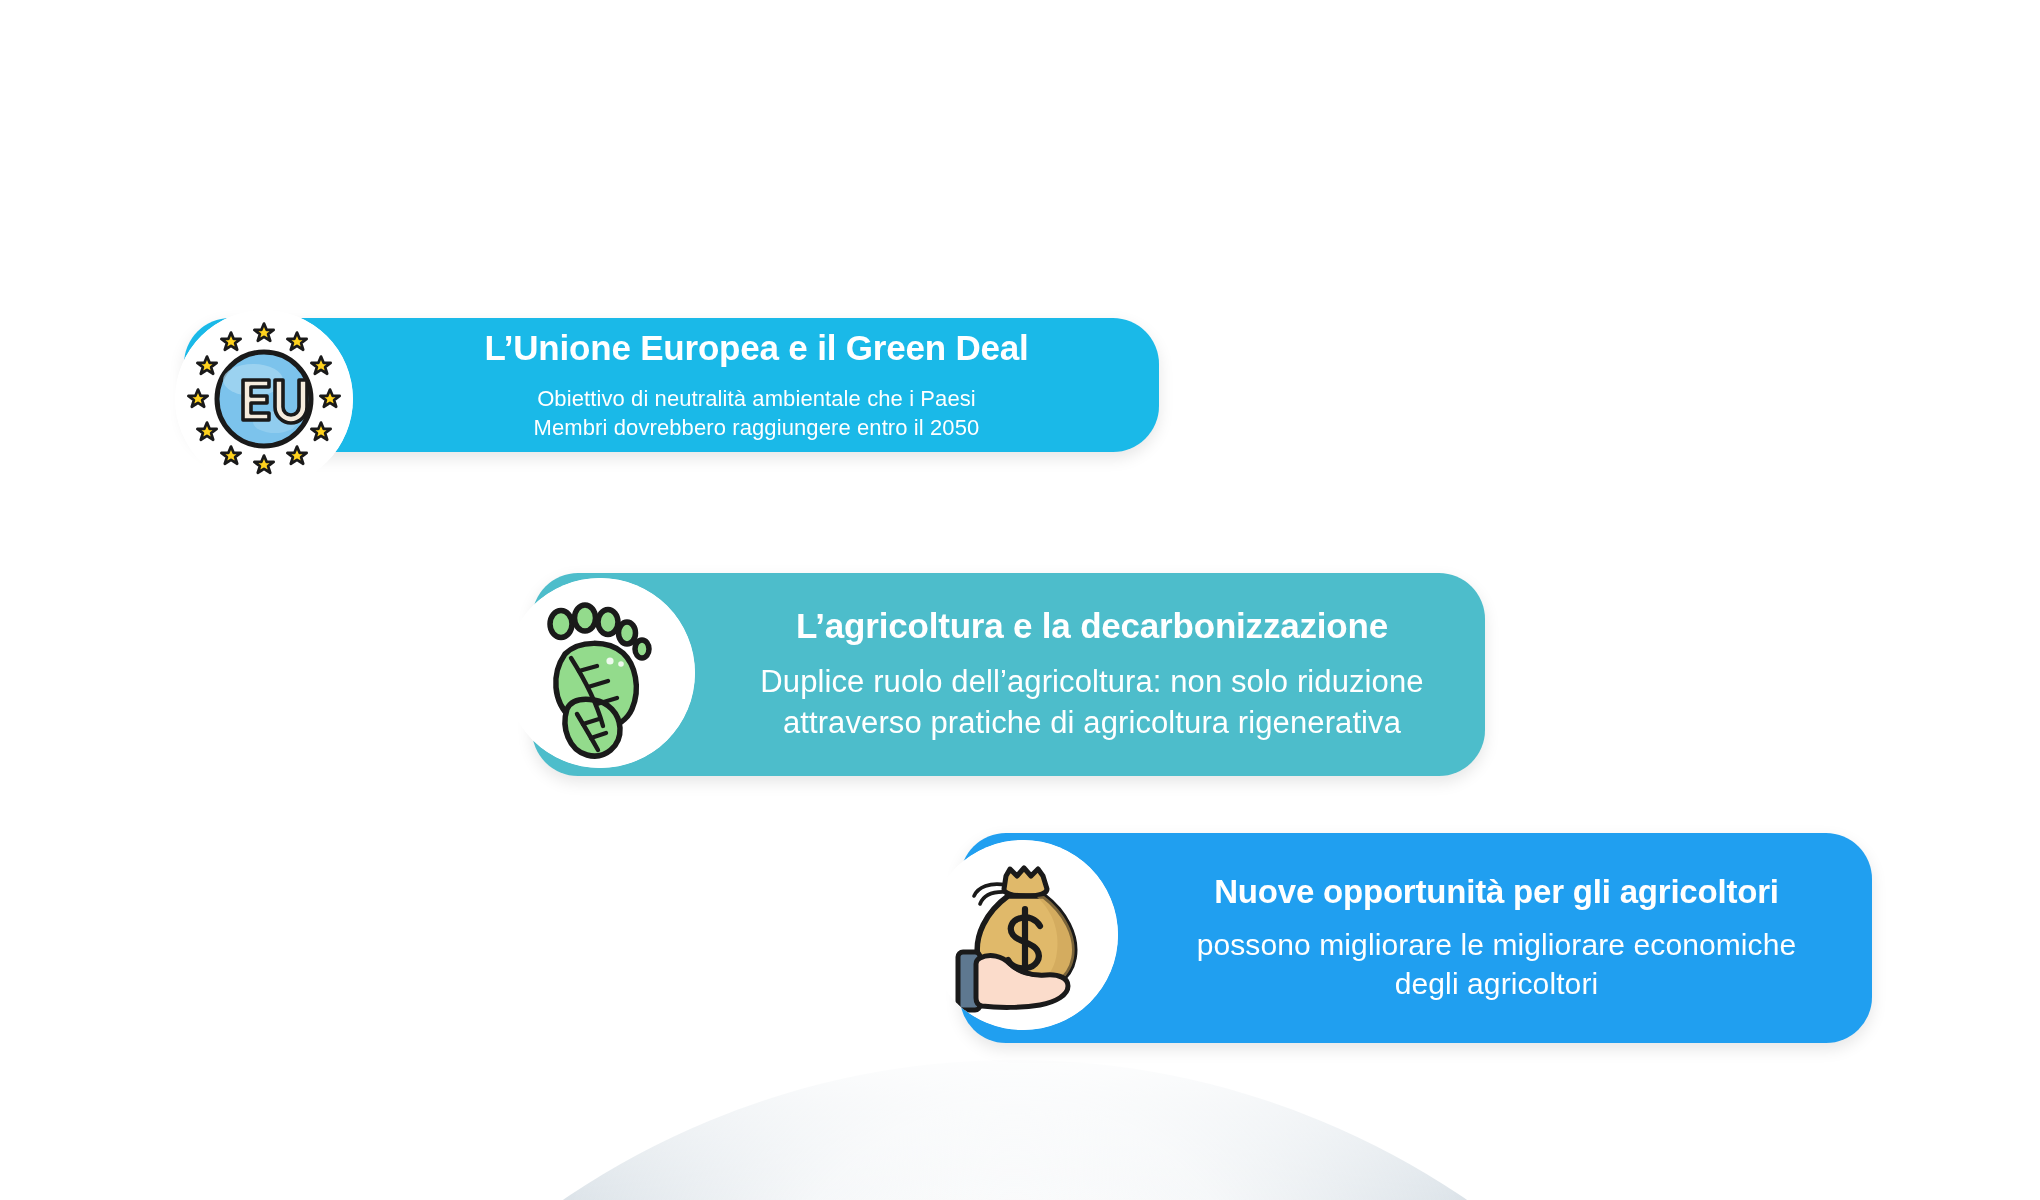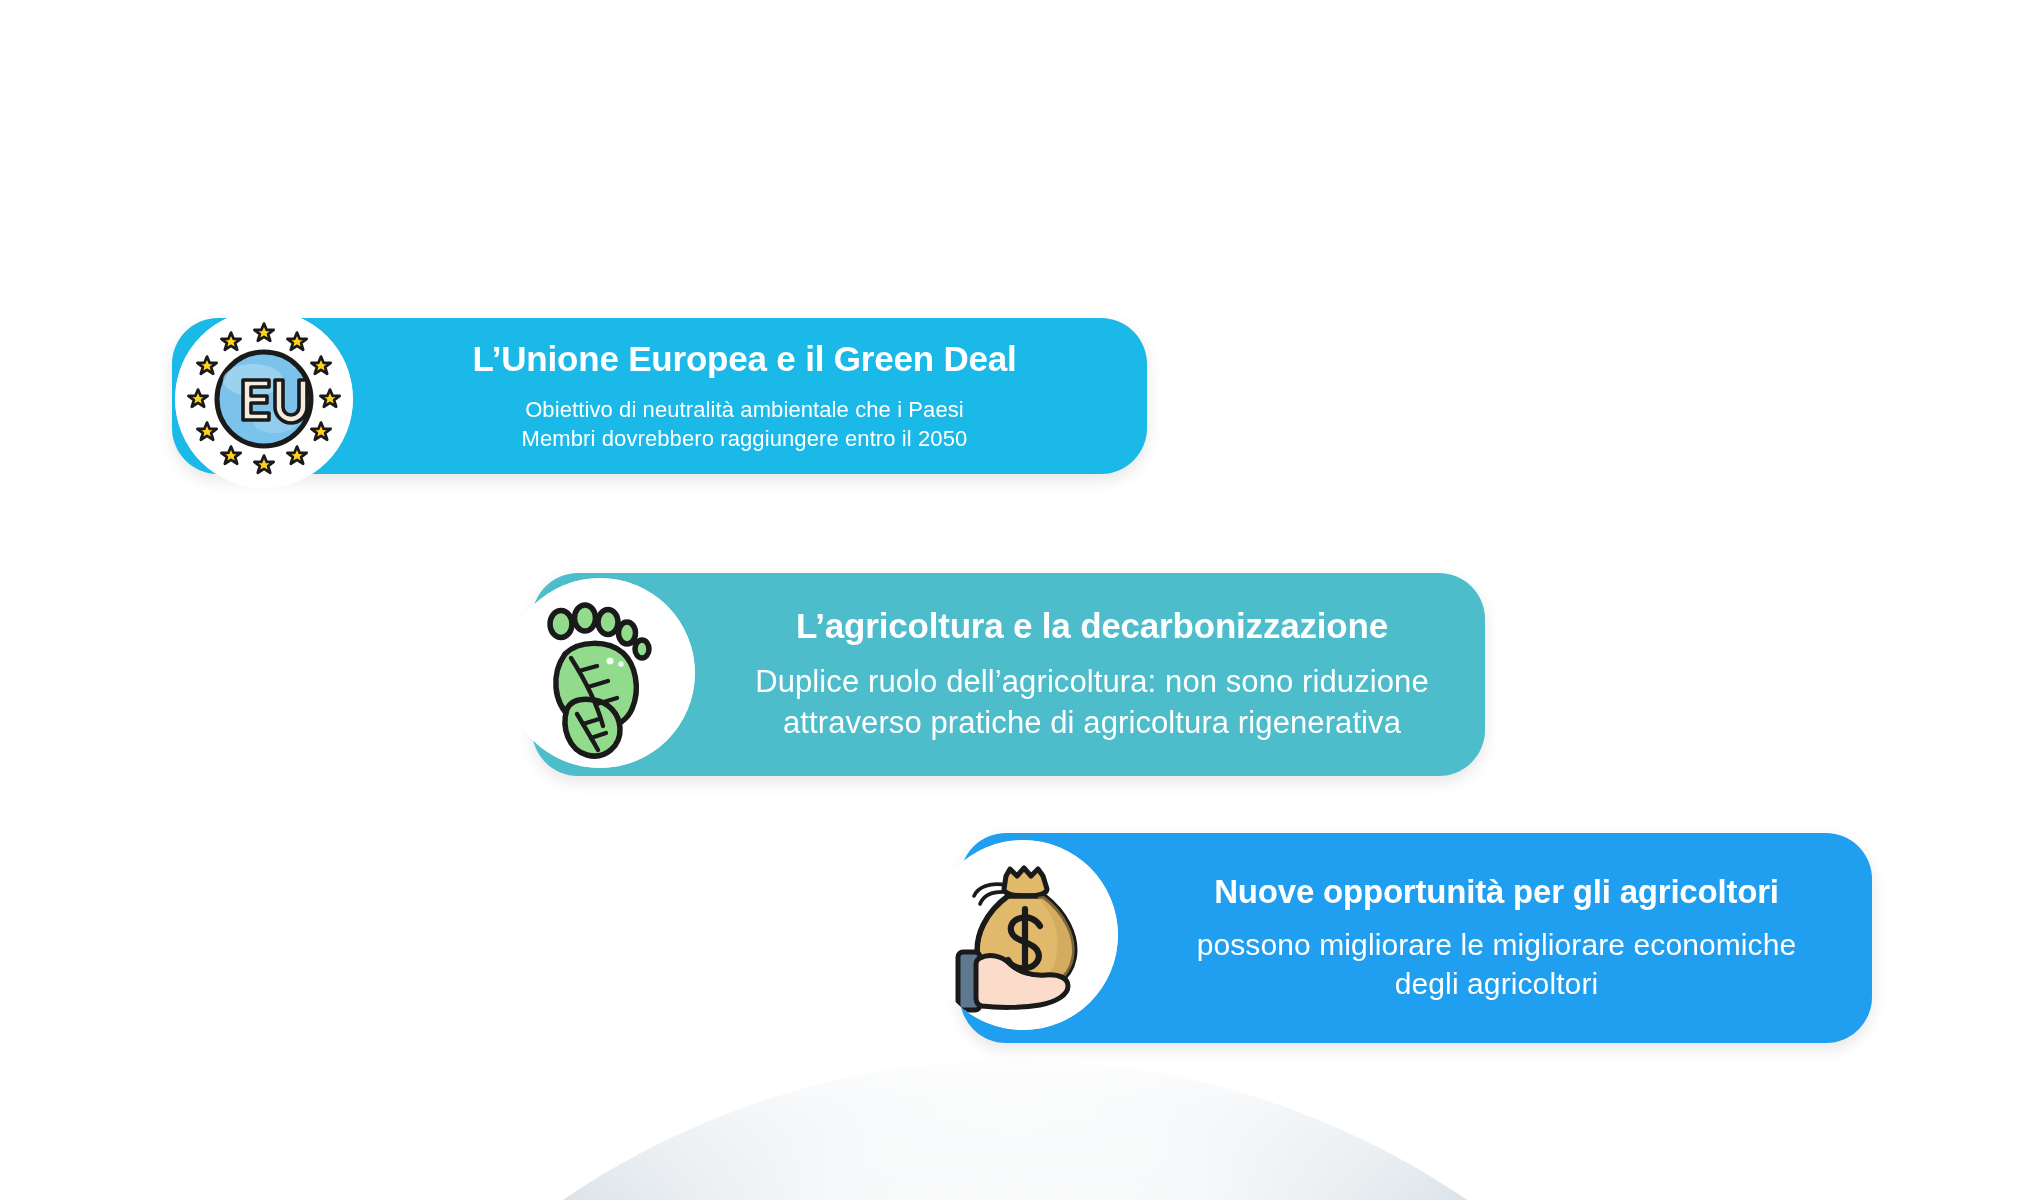--- a/index.html
+++ b/index.html
@@ -68,22 +68,22 @@
     letter-spacing:-0.2px;
     white-space:nowrap;
   }
   .card-body {
     font-weight:normal;
     letter-spacing:0.1px;
   }
 
   
   #card-eu {
-    left:172px; top:318px;
-    width:975px; height:156px;
+    left:184px; top:318px;
+    width:975px; height:134px;
     background:#1AB9E8;
     padding-left:190px; padding-right:20px;
   }
   #card-eu .card-title { font-size:35px; margin-bottom:17px; }
   #card-eu .card-body  { font-size:22px; line-height:1.28; }
 
   
   #card-agri {
     left:532px; top:573px;
     width:953px; height:203px;
@@ -188,21 +188,21 @@
             <path d="M0,-9 L2.6,-2.9 L9.2,-2.9 L3.9,1.1 L5.9,7.4 L0,3.6 L-5.9,7.4 L-3.9,1.1 L-9.2,-2.9 L-2.6,-2.9 Z"></path>
           </g>
       </g>
     </svg>
   </div>
 
   <div class="card" id="card-agri">
     <div class="card-text">
       <div class="card-title">L’agricoltura e la decarbonizzazione</div>
       <div class="card-body">
-        <div>Duplice ruolo dell’agricoltura: non sono riduzione</div>
+        <div>Duplice ruolo dell’agricoltura: non solo riduzione</div>
         <div>attraverso pratiche di agricoltura rigenerativa</div>
       </div>
     </div>
   </div>
 
   <div class="icon-badge" id="badge-foot">
     <svg width="190" height="190" viewBox="0 0 190 190">
       <circle cx="95" cy="95" r="95" fill="#ffffff"></circle>
       <g stroke="#1A1A1A" stroke-width="5.5" stroke-linejoin="round" stroke-linecap="round">
 

